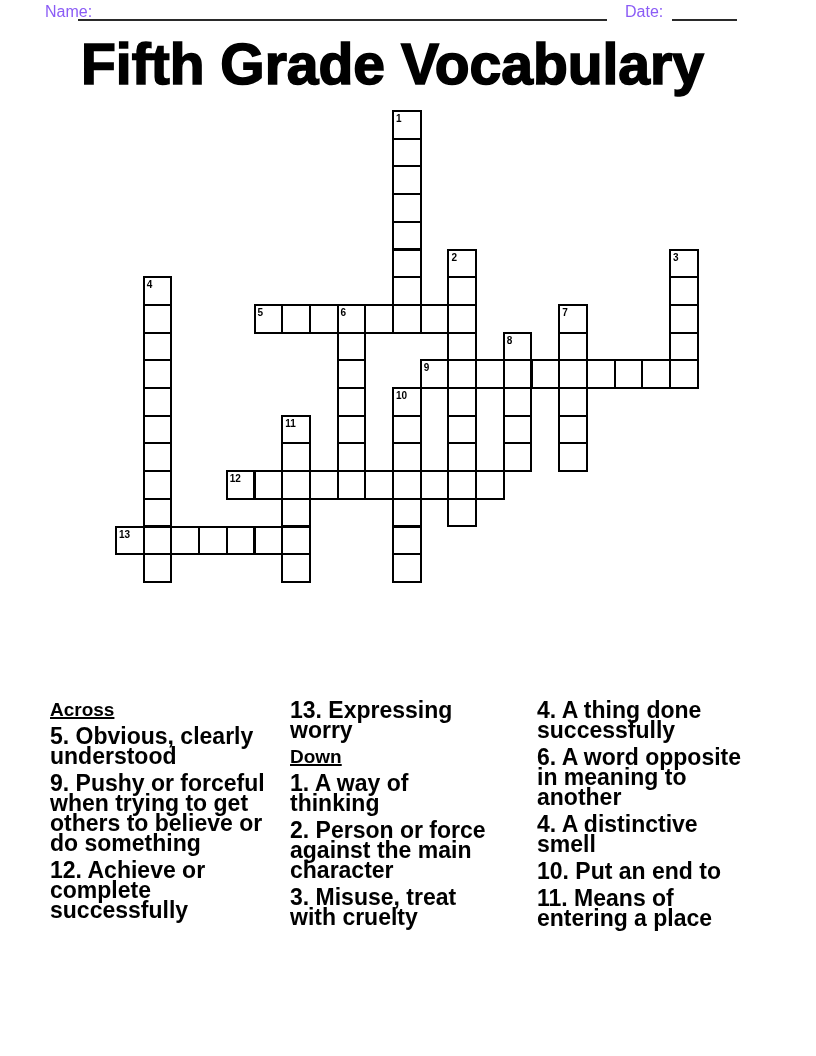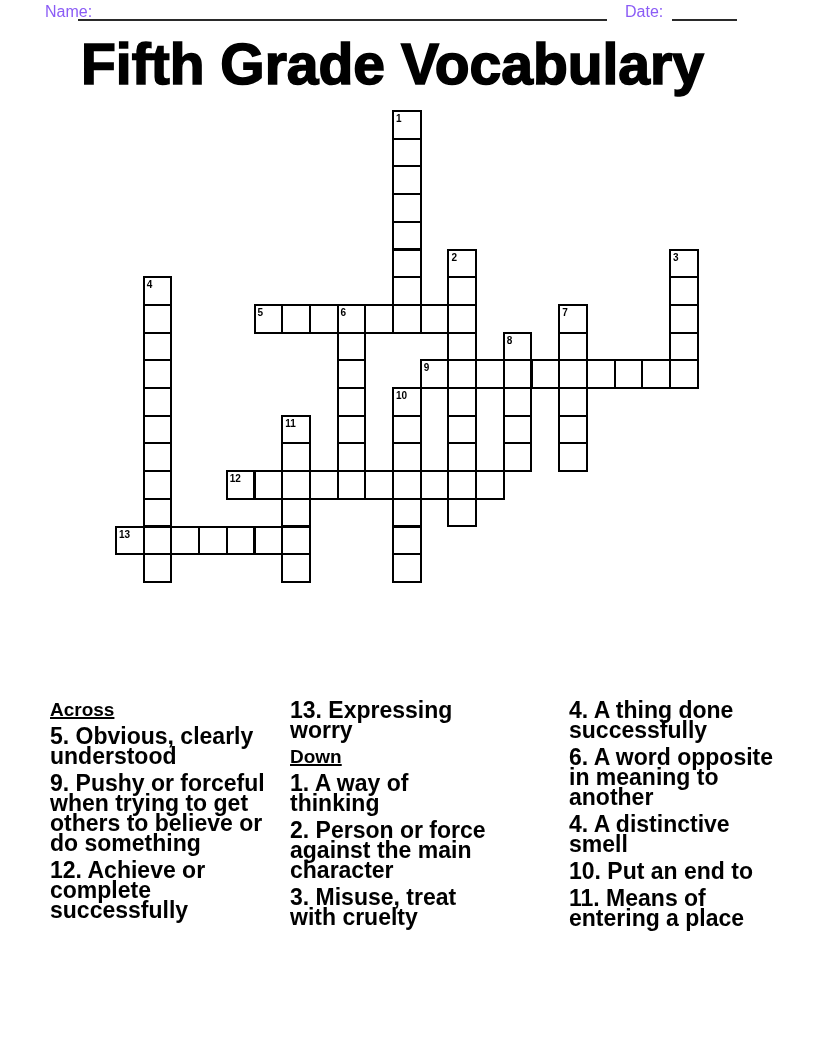--- a/index.html
+++ b/index.html
@@ -203,21 +203,21 @@
 worry</div>
       <div class="clue-heading">Down</div>
       <div class="clue">1. A way of
 thinking</div>
       <div class="clue">2. Person or force
 against the main
 character</div>
       <div class="clue">3. Misuse, treat
 with cruelty</div>
     </div>
-  <div class="clue-col" id="clue-col-2" style="left: 569px; width: 240px;">
+  <div class="clue-col" id="clue-col-2" style="left: 537px; width: 240px;">
       <div class="clue">4. A thing done
 successfully</div>
       <div class="clue">6. A word opposite
 in meaning to another</div>
       <div class="clue">4. A distinctive
 smell</div>
       <div class="clue">10. Put an end to</div>
       <div class="clue">11. Means of
 entering a place</div>
     </div>

